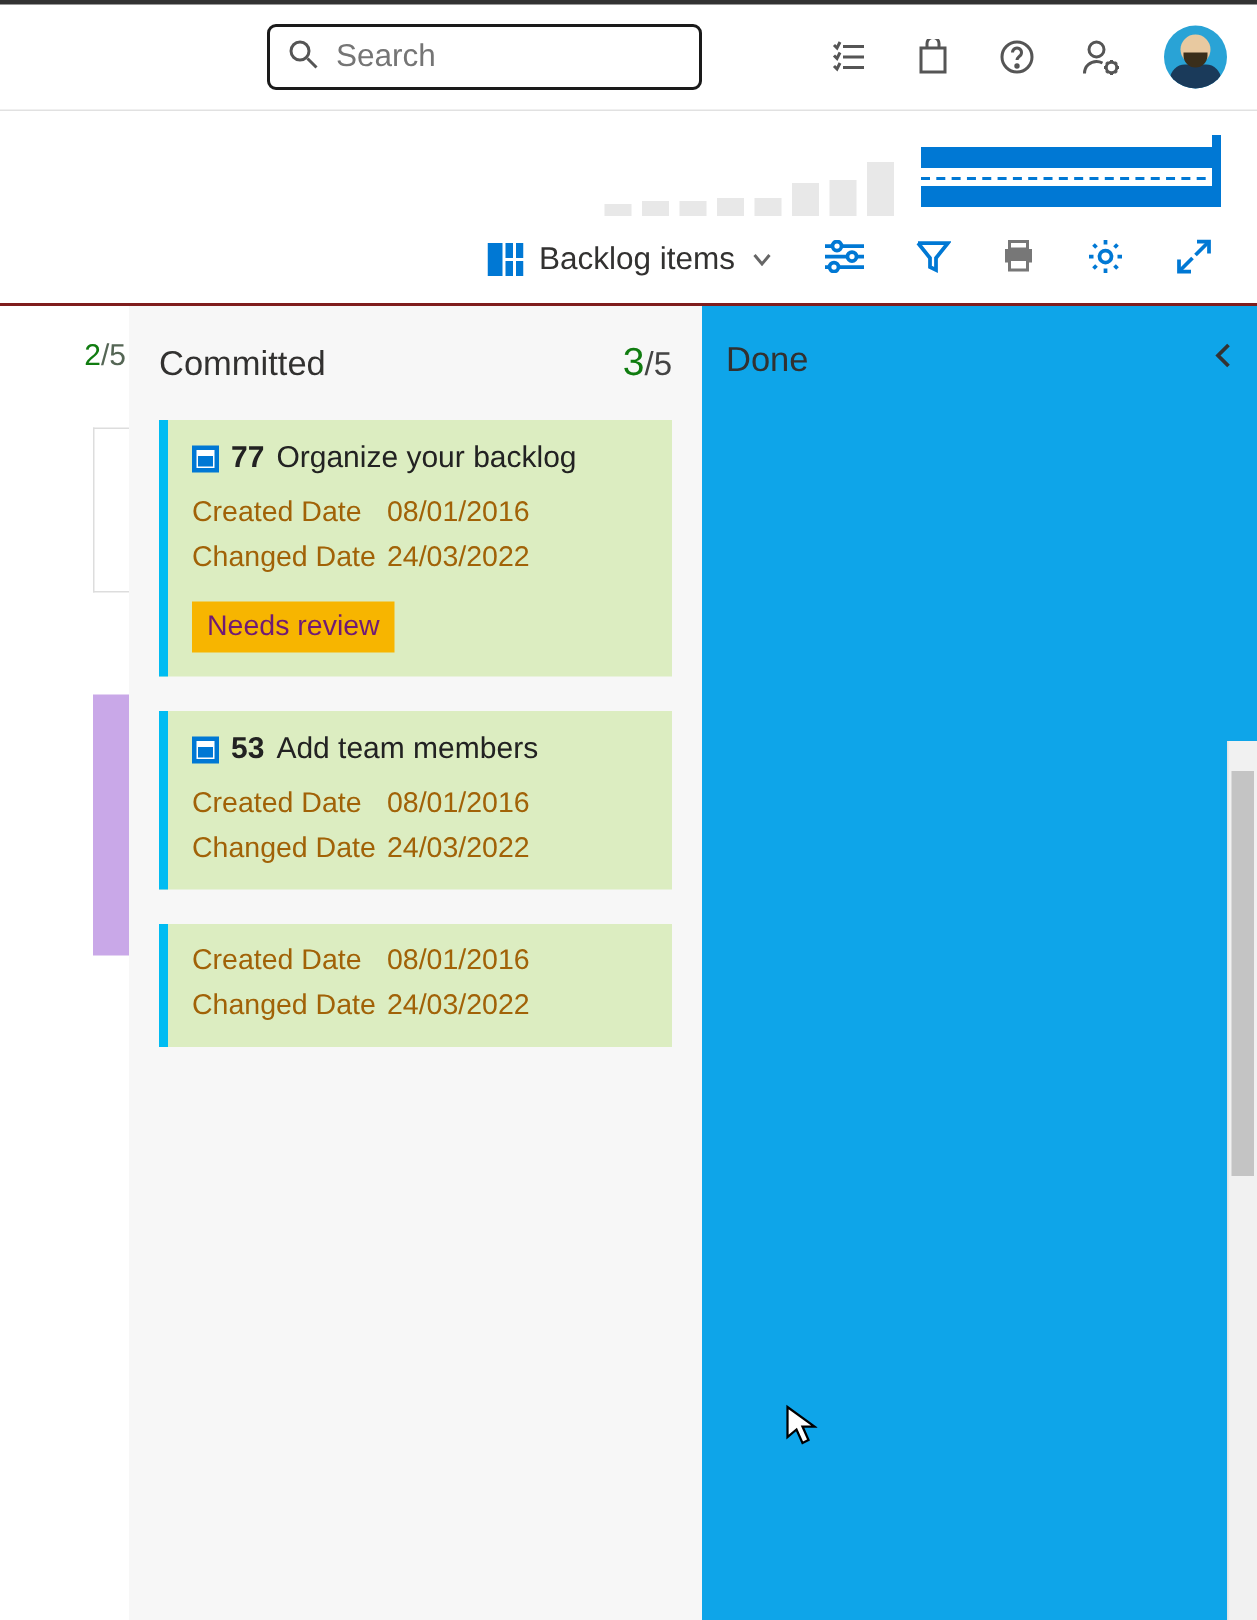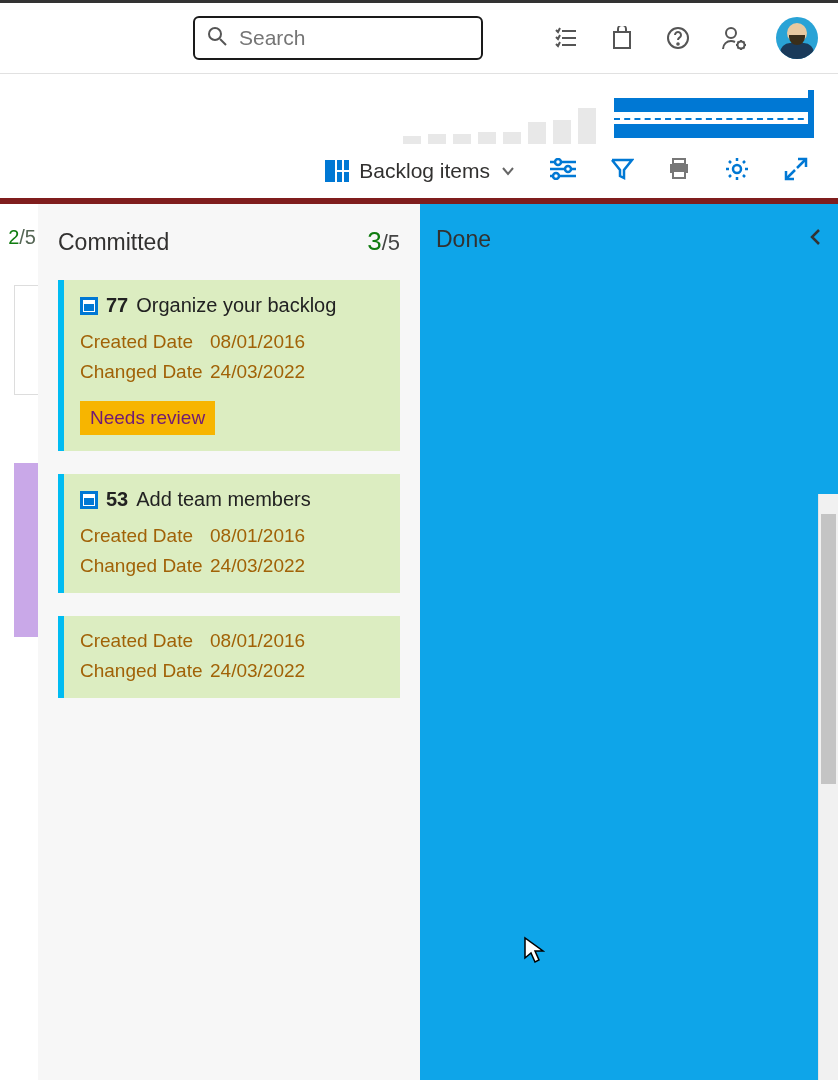--- a/index.html
+++ b/index.html
@@ -10,21 +10,21 @@
     color: #323130;
     overflow: hidden;
   }
   
   .topbar {
     height: 74px;
     border-top: 3px solid #333;
     border-bottom: 1px solid #e1e1e1;
     display: flex;
     align-items: center;
-    padding: 0 20px 0 15px;
+    padding: 0 20px 0 0;
     gap: 28px;
   }
   .search-wrap {
     margin-left: 178px;
     width: 290px;
     height: 44px;
     border: 2px solid #1a1a1a;
     border-radius: 6px;
     display: flex;
     align-items: center;
@@ -112,35 +112,36 @@
   .flatchart .tail{
     position:absolute;right:0;top:0;width:6px;height:48px;
     background:#0078d4;
   }
 
   .toolbar {
     height:60px;
     display:flex; align-items:center; justify-content:flex-end;
     gap: 34px;
     padding: 0 30px;
-    border-bottom: 6px solid #7f1d1d;
+    border-bottom: 2px solid #7f1d1d;
   }
   .toolbar .view {
     display:flex; align-items:center; gap:10px;
     color:#323130; font-size:21px;
     cursor:pointer;
   }
   .toolbar .ic { color:#0078d4; cursor:pointer; }
   .toolbar .ic.gray{ color:#777; }
 
   
   .board {
     display:flex;
     height: calc(1080px - 74px - 70px - 60px);
     position:relative;
+    padding-left:48px;
   }
   .col {
     position:relative;
     padding: 22px 16px 0 16px;
   }
   .col-left {
     width:42px;
     border-right:4px solid #f7f7f7;
     padding:22px 0 0 0;
     display:flex;flex-direction:column;align-items:flex-end;

